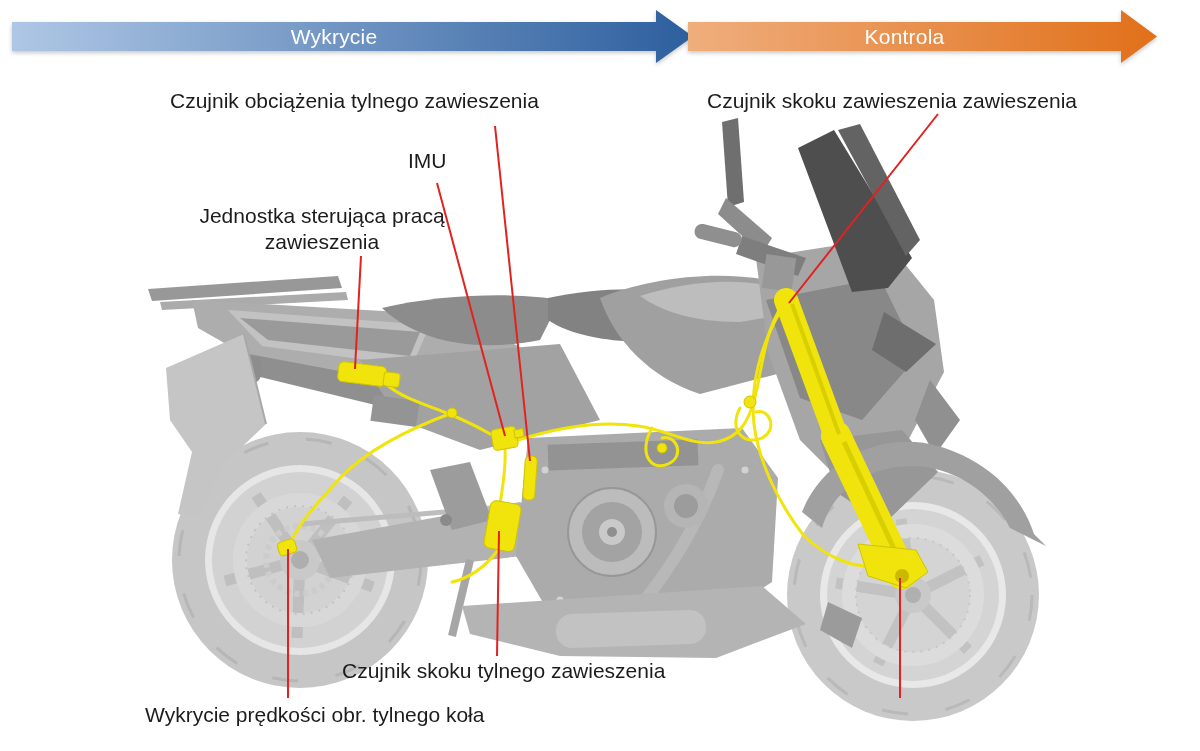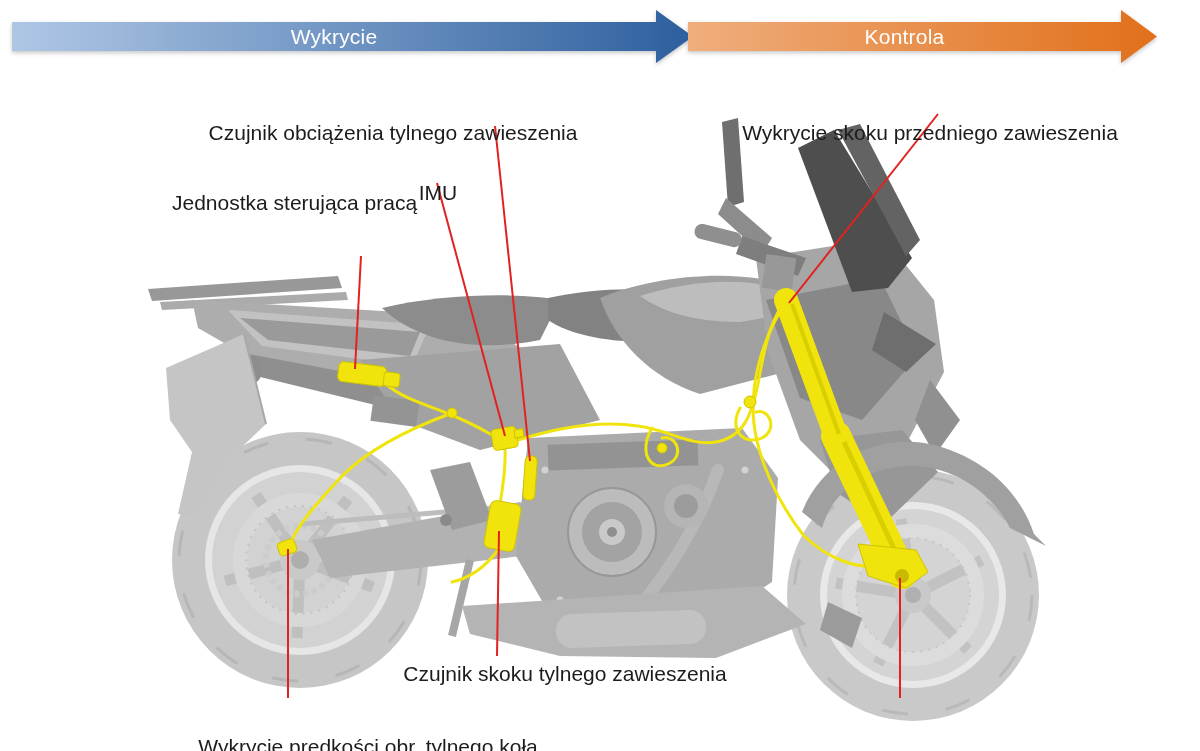--- a/index.html
+++ b/index.html
@@ -2,21 +2,21 @@
 <html><head>
 <meta charset="utf-8">
 <style>
   html,body{margin:0;padding:0;background:#ffffff;}
   .stage{position:relative;width:1200px;height:751px;background:#ffffff;overflow:hidden;
          font-family:"Liberation Sans",sans-serif;}
   .stage svg{position:absolute;left:0;top:0;}
   .banner-label{position:absolute;color:#ffffff;font-size:21px;font-weight:500;
                 text-align:center;letter-spacing:.2px;}
   .lbl{position:absolute;color:#1c1c1c;font-size:21px;line-height:26px;}
-  .lbl.center{text-align:center;white-space:nowrap;margin-top:32px;}
+  .lbl.center{text-align:left;white-space:nowrap;}
   .arrows{filter:drop-shadow(0 2px 2px rgba(0,0,0,.22));}
 </style>
 </head>
 <body>
 
 <div class="stage">
 
 <svg width="1200" height="751" viewBox="0 0 1200 751">
   <defs>
     <linearGradient id="gBlue" x1="0" y1="0" x2="1" y2="0">
@@ -214,21 +214,22 @@
     <line x1="497" y1="656" x2="499" y2="531"></line>
     <line x1="288" y1="698" x2="288" y2="549"></line>
     <line x1="900" y1="698" x2="900" y2="578"></line>
   </g>
 </svg>
 
 <div class="banner-label" style="left:12px;top:25px;width:644px;">Wykrycie</div>
 <div class="banner-label" style="left:688px;top:25px;width:433px;">Kontrola</div>
 
 <div class="lbl center" style="left:170px;top:88px;width:446px;">Czujnik obciążenia tylnego zawieszenia</div>
-<div class="lbl center" style="left:707px;top:88px;width:446px;">Wykrycie skoku przedniego zawieszenia</div>
+<div class="lbl center" style="left:707px;top:88px;width:446px;">Czujnik skoku zawieszenia zawieszenia</div>
 <div class="lbl center" style="left:408px;top:148px;width:60px;">IMU</div>
-<div class="lbl" style="left:172px;top:190px;width:300px;">
+<div class="lbl" style="left:172px;top:203px;width:300px;text-align:center;">
   <div>Jednostka sterująca pracą</div>
+  <div>zawieszenia</div>
 </div>
-<div class="lbl center" style="left:342px;top:629px;width:446px;">Czujnik skoku tylnego zawieszenia</div>
+<div class="lbl center" style="left:342px;top:658px;width:446px;">Czujnik skoku tylnego zawieszenia</div>
 <div class="lbl center" style="left:145px;top:702px;width:446px;">Wykrycie prędkości obr. tylnego koła</div>
 
 </div>
 
 </body></html>

